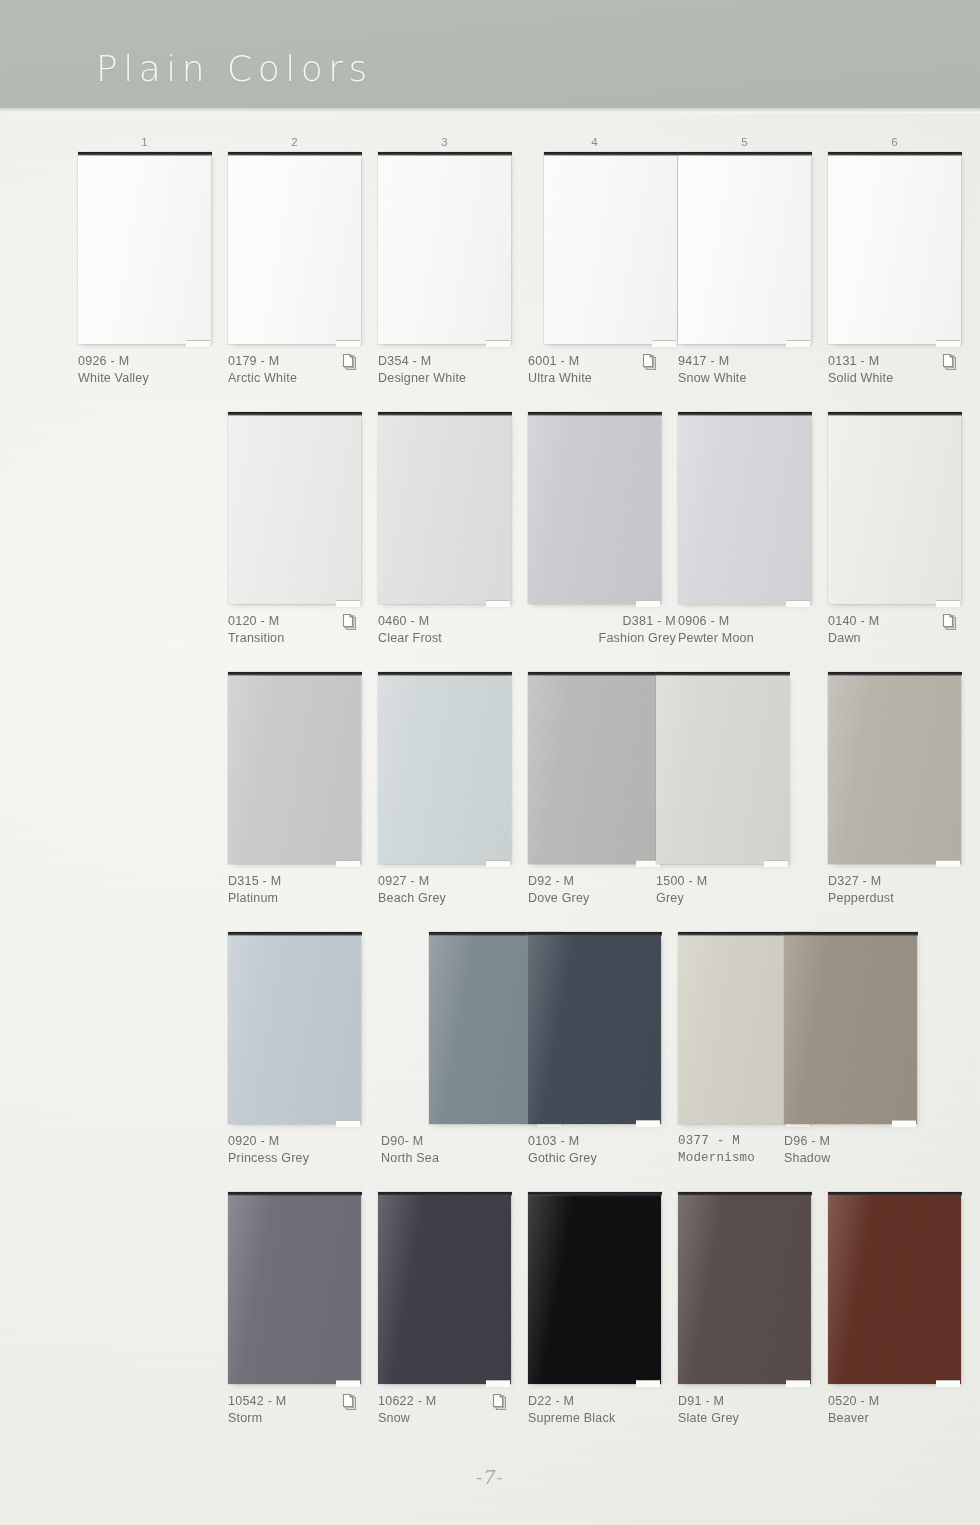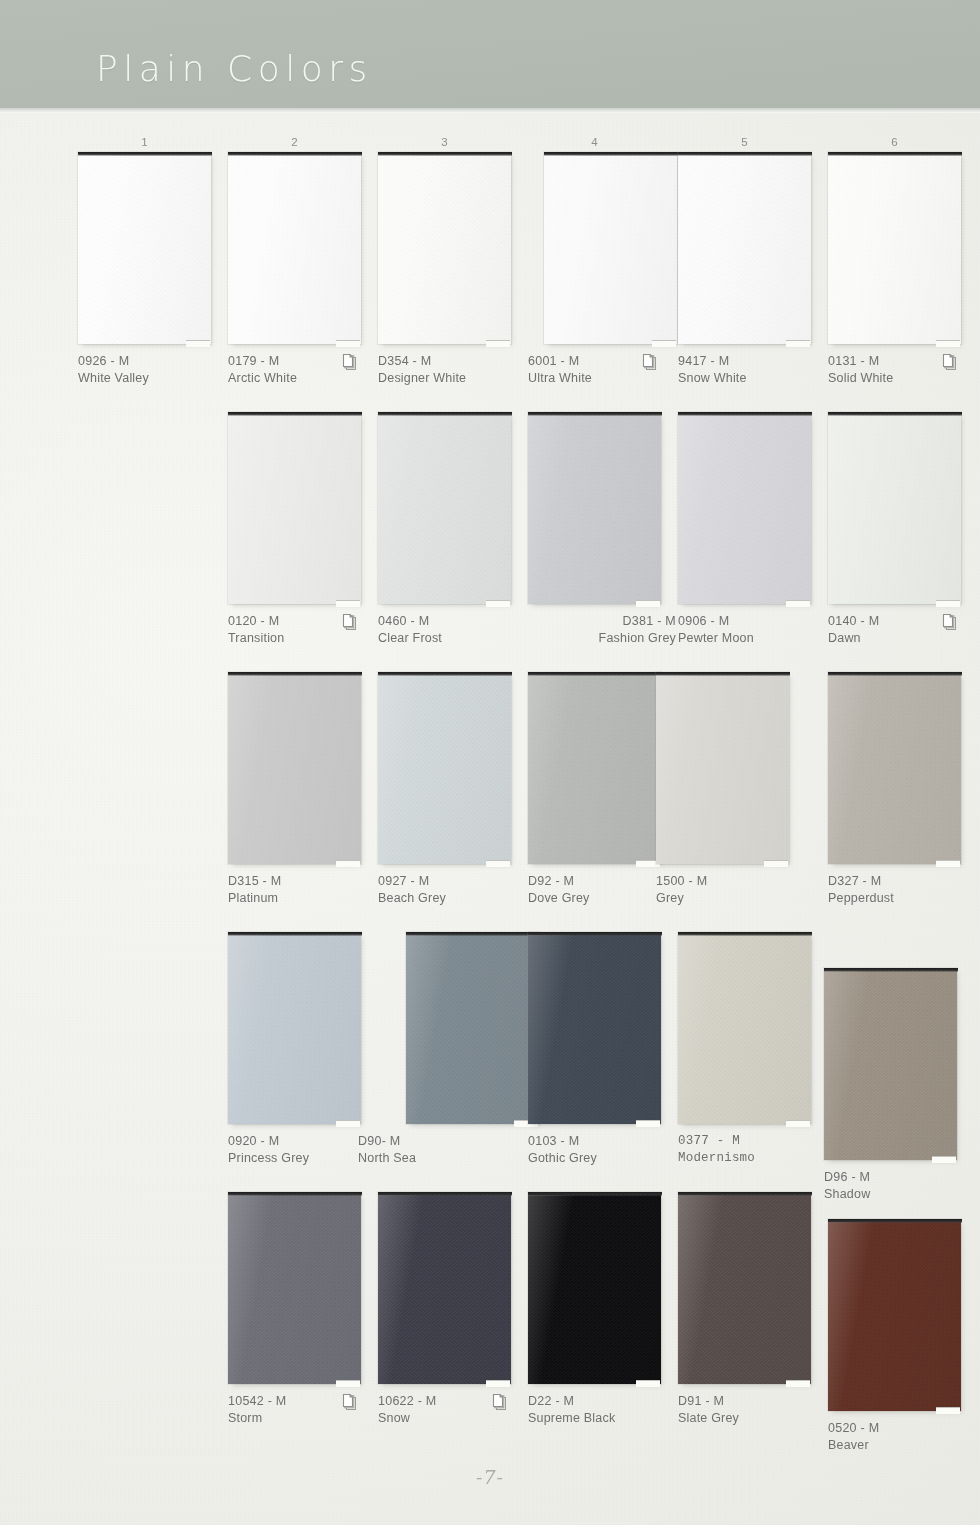--- a/index.html
+++ b/index.html
@@ -351,21 +351,21 @@
           <div class="chip" style="background: rgb(195, 204, 212);">
             <div class="chip-face"></div>
             <div class="chip-gloss"></div>
             <div class="chip-notch"></div>
           </div>
           <div class="label">
             <div class="label-code">0920 - M</div>
             <div class="label-name">Princess Grey</div>
           </div>
         </div>
-        <div class="cell" style="left: 358px; padding-left: 48px;">
+        <div class="cell" style="left: 381px; padding-left: 48px;">
           <div class="chip" style="background: rgb(125, 137, 145);">
             <div class="chip-face"></div>
             <div class="chip-gloss"></div>
             <div class="chip-notch"></div>
           </div>
           <div class="label">
             <div class="label-code">D90- M</div>
             <div class="label-name">North Sea</div>
           </div>
         </div>
@@ -384,21 +384,21 @@
           <div class="chip" style="background: rgb(213, 211, 199);">
             <div class="chip-face"></div>
             <div class="chip-gloss"></div>
             <div class="chip-notch"></div>
           </div>
           <div class="label">
             <div class="label-code">0377 - M</div>
             <div class="label-name">Modernismo</div>
           </div>
         </div>
-        <div class="cell" style="left: 824px; margin-top: 36px;">
+        <div class="cell" style="left: 784px;">
           <div class="chip" style="background: rgb(155, 145, 132);">
             <div class="chip-face"></div>
             <div class="chip-gloss"></div>
             <div class="chip-notch"></div>
           </div>
           <div class="label">
             <div class="label-code">D96 - M</div>
             <div class="label-name">Shadow</div>
           </div>
         </div>
@@ -457,21 +457,21 @@
           <div class="chip" style="background: rgb(85, 74, 72);">
             <div class="chip-face"></div>
             <div class="chip-gloss"></div>
             <div class="chip-notch"></div>
           </div>
           <div class="label">
             <div class="label-code">D91 - M</div>
             <div class="label-name">Slate Grey</div>
           </div>
         </div>
-        <div class="cell" style="left: 828px; margin-top: 27px;">
+        <div class="cell" style="left: 828px;">
           <div class="chip" style="background: rgb(94, 44, 32);">
             <div class="chip-face"></div>
             <div class="chip-gloss"></div>
             <div class="chip-notch"></div>
           </div>
           <div class="label">
             <div class="label-code">0520 - M</div>
             <div class="label-name">Beaver</div>
           </div>
         </div>

